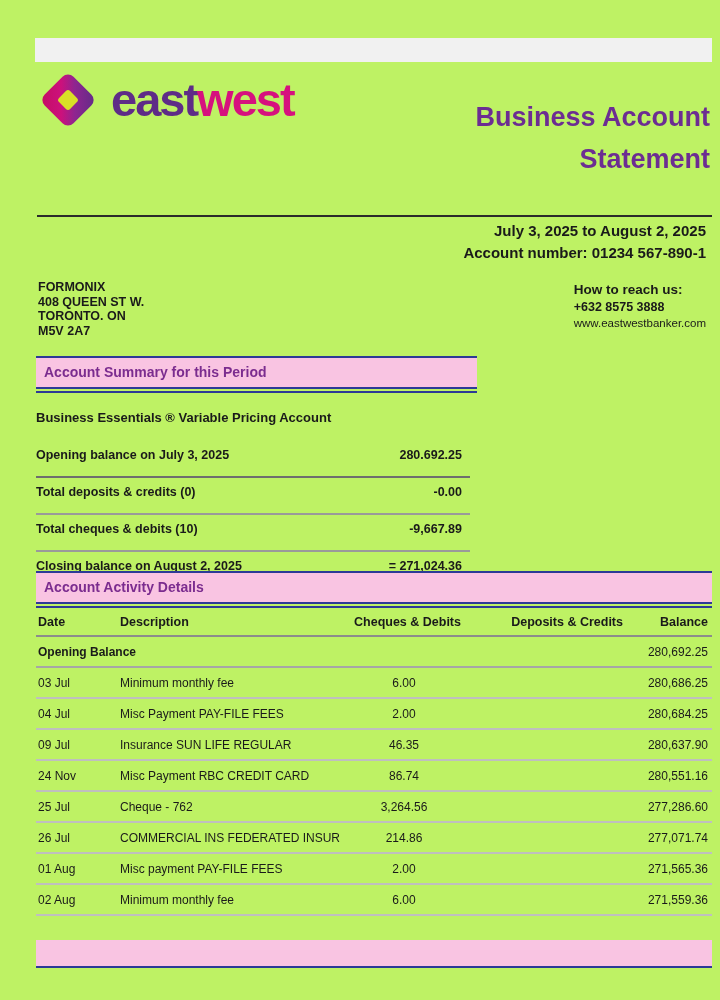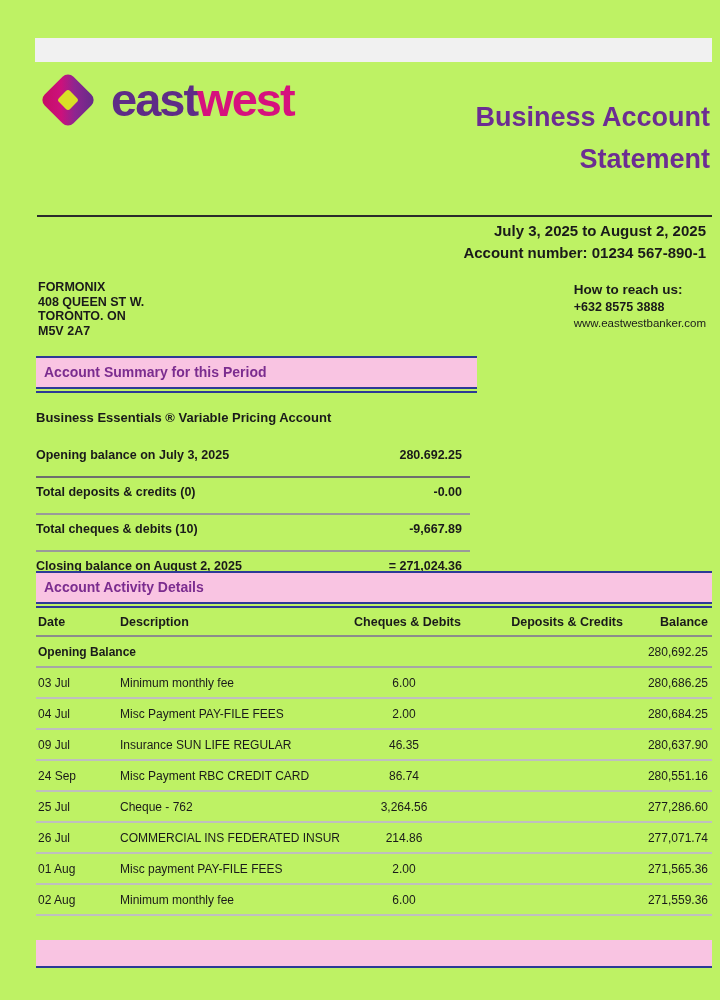--- a/index.html
+++ b/index.html
@@ -179,21 +179,21 @@
       <span class="c-balance">280,684.25</span>
     </div>
     <div class="t-row t-data">
       <span class="c-date">09 Jul</span>
       <span class="c-desc">Insurance SUN LIFE REGULAR</span>
       <span class="c-debit">46.35</span>
       <span class="c-credit"></span>
       <span class="c-balance">280,637.90</span>
     </div>
     <div class="t-row t-data">
-      <span class="c-date">24 Sep</span>
+      <span class="c-date">24 Nov</span>
       <span class="c-desc">Misc Payment RBC CREDIT CARD</span>
       <span class="c-debit">86.74</span>
       <span class="c-credit"></span>
       <span class="c-balance">280,551.16</span>
     </div>
     <div class="t-row t-data">
       <span class="c-date">25 Jul</span>
       <span class="c-desc">Cheque - 762</span>
       <span class="c-debit">3,264.56</span>
       <span class="c-credit"></span>

